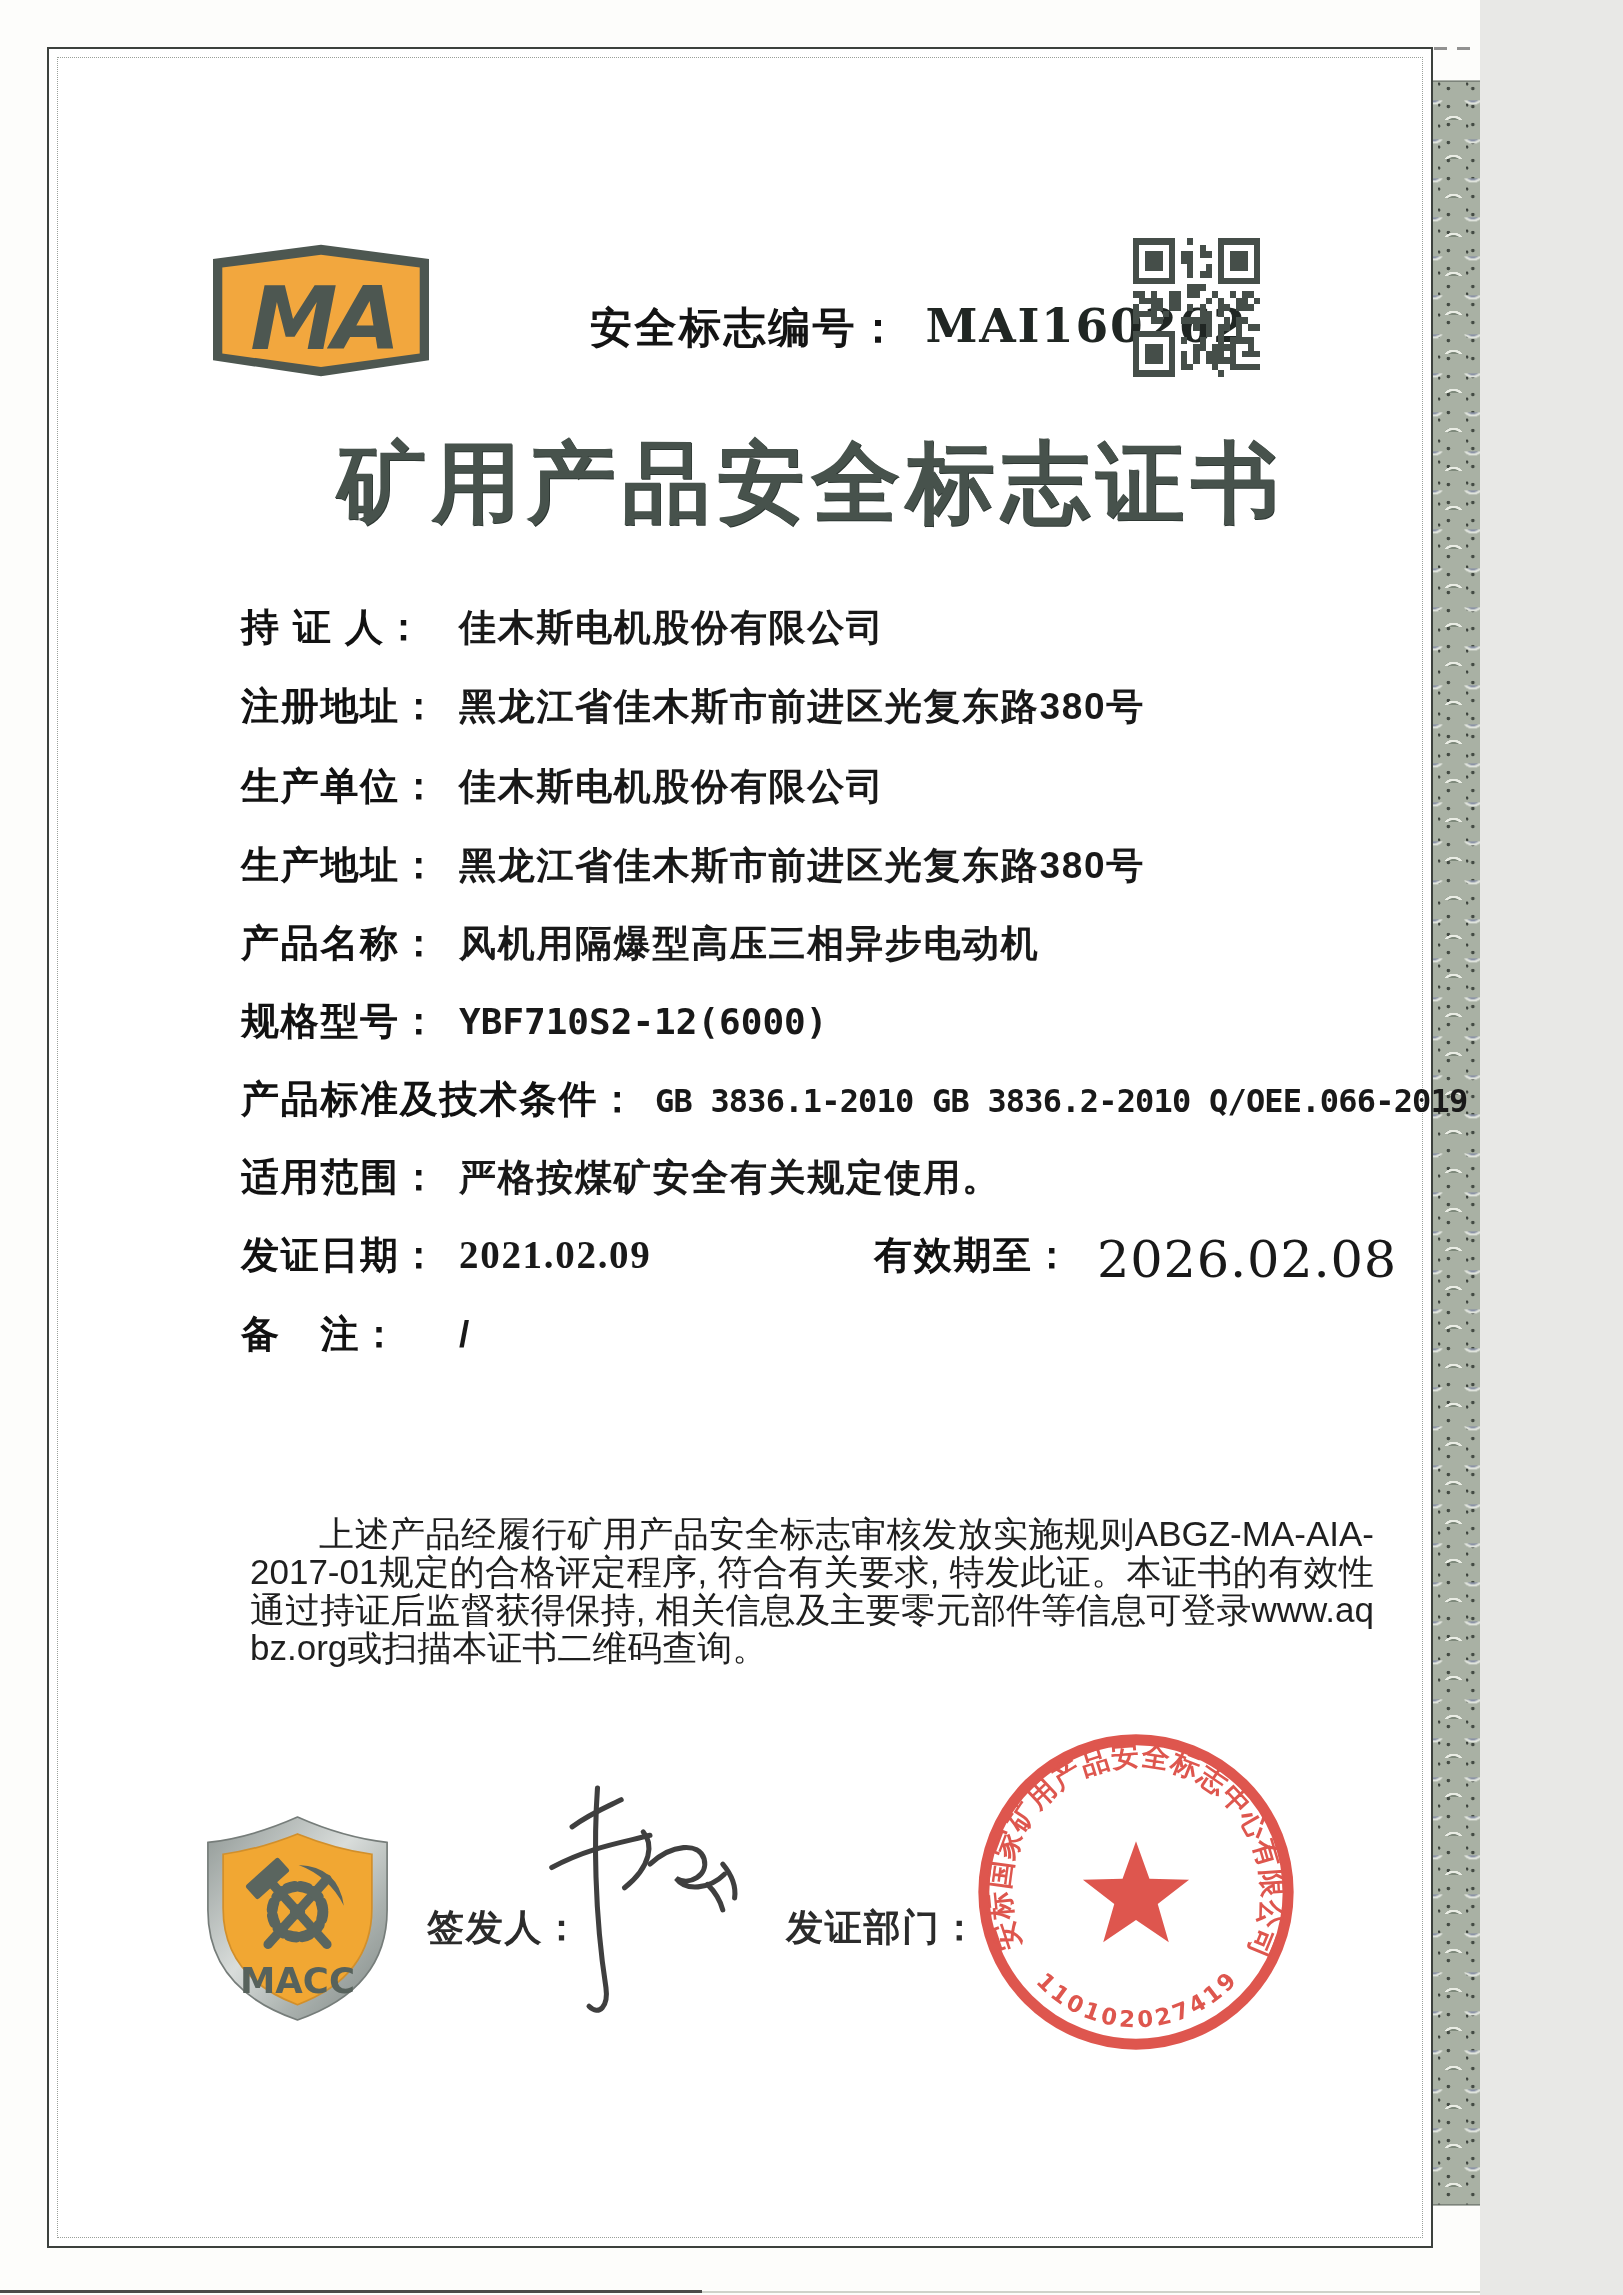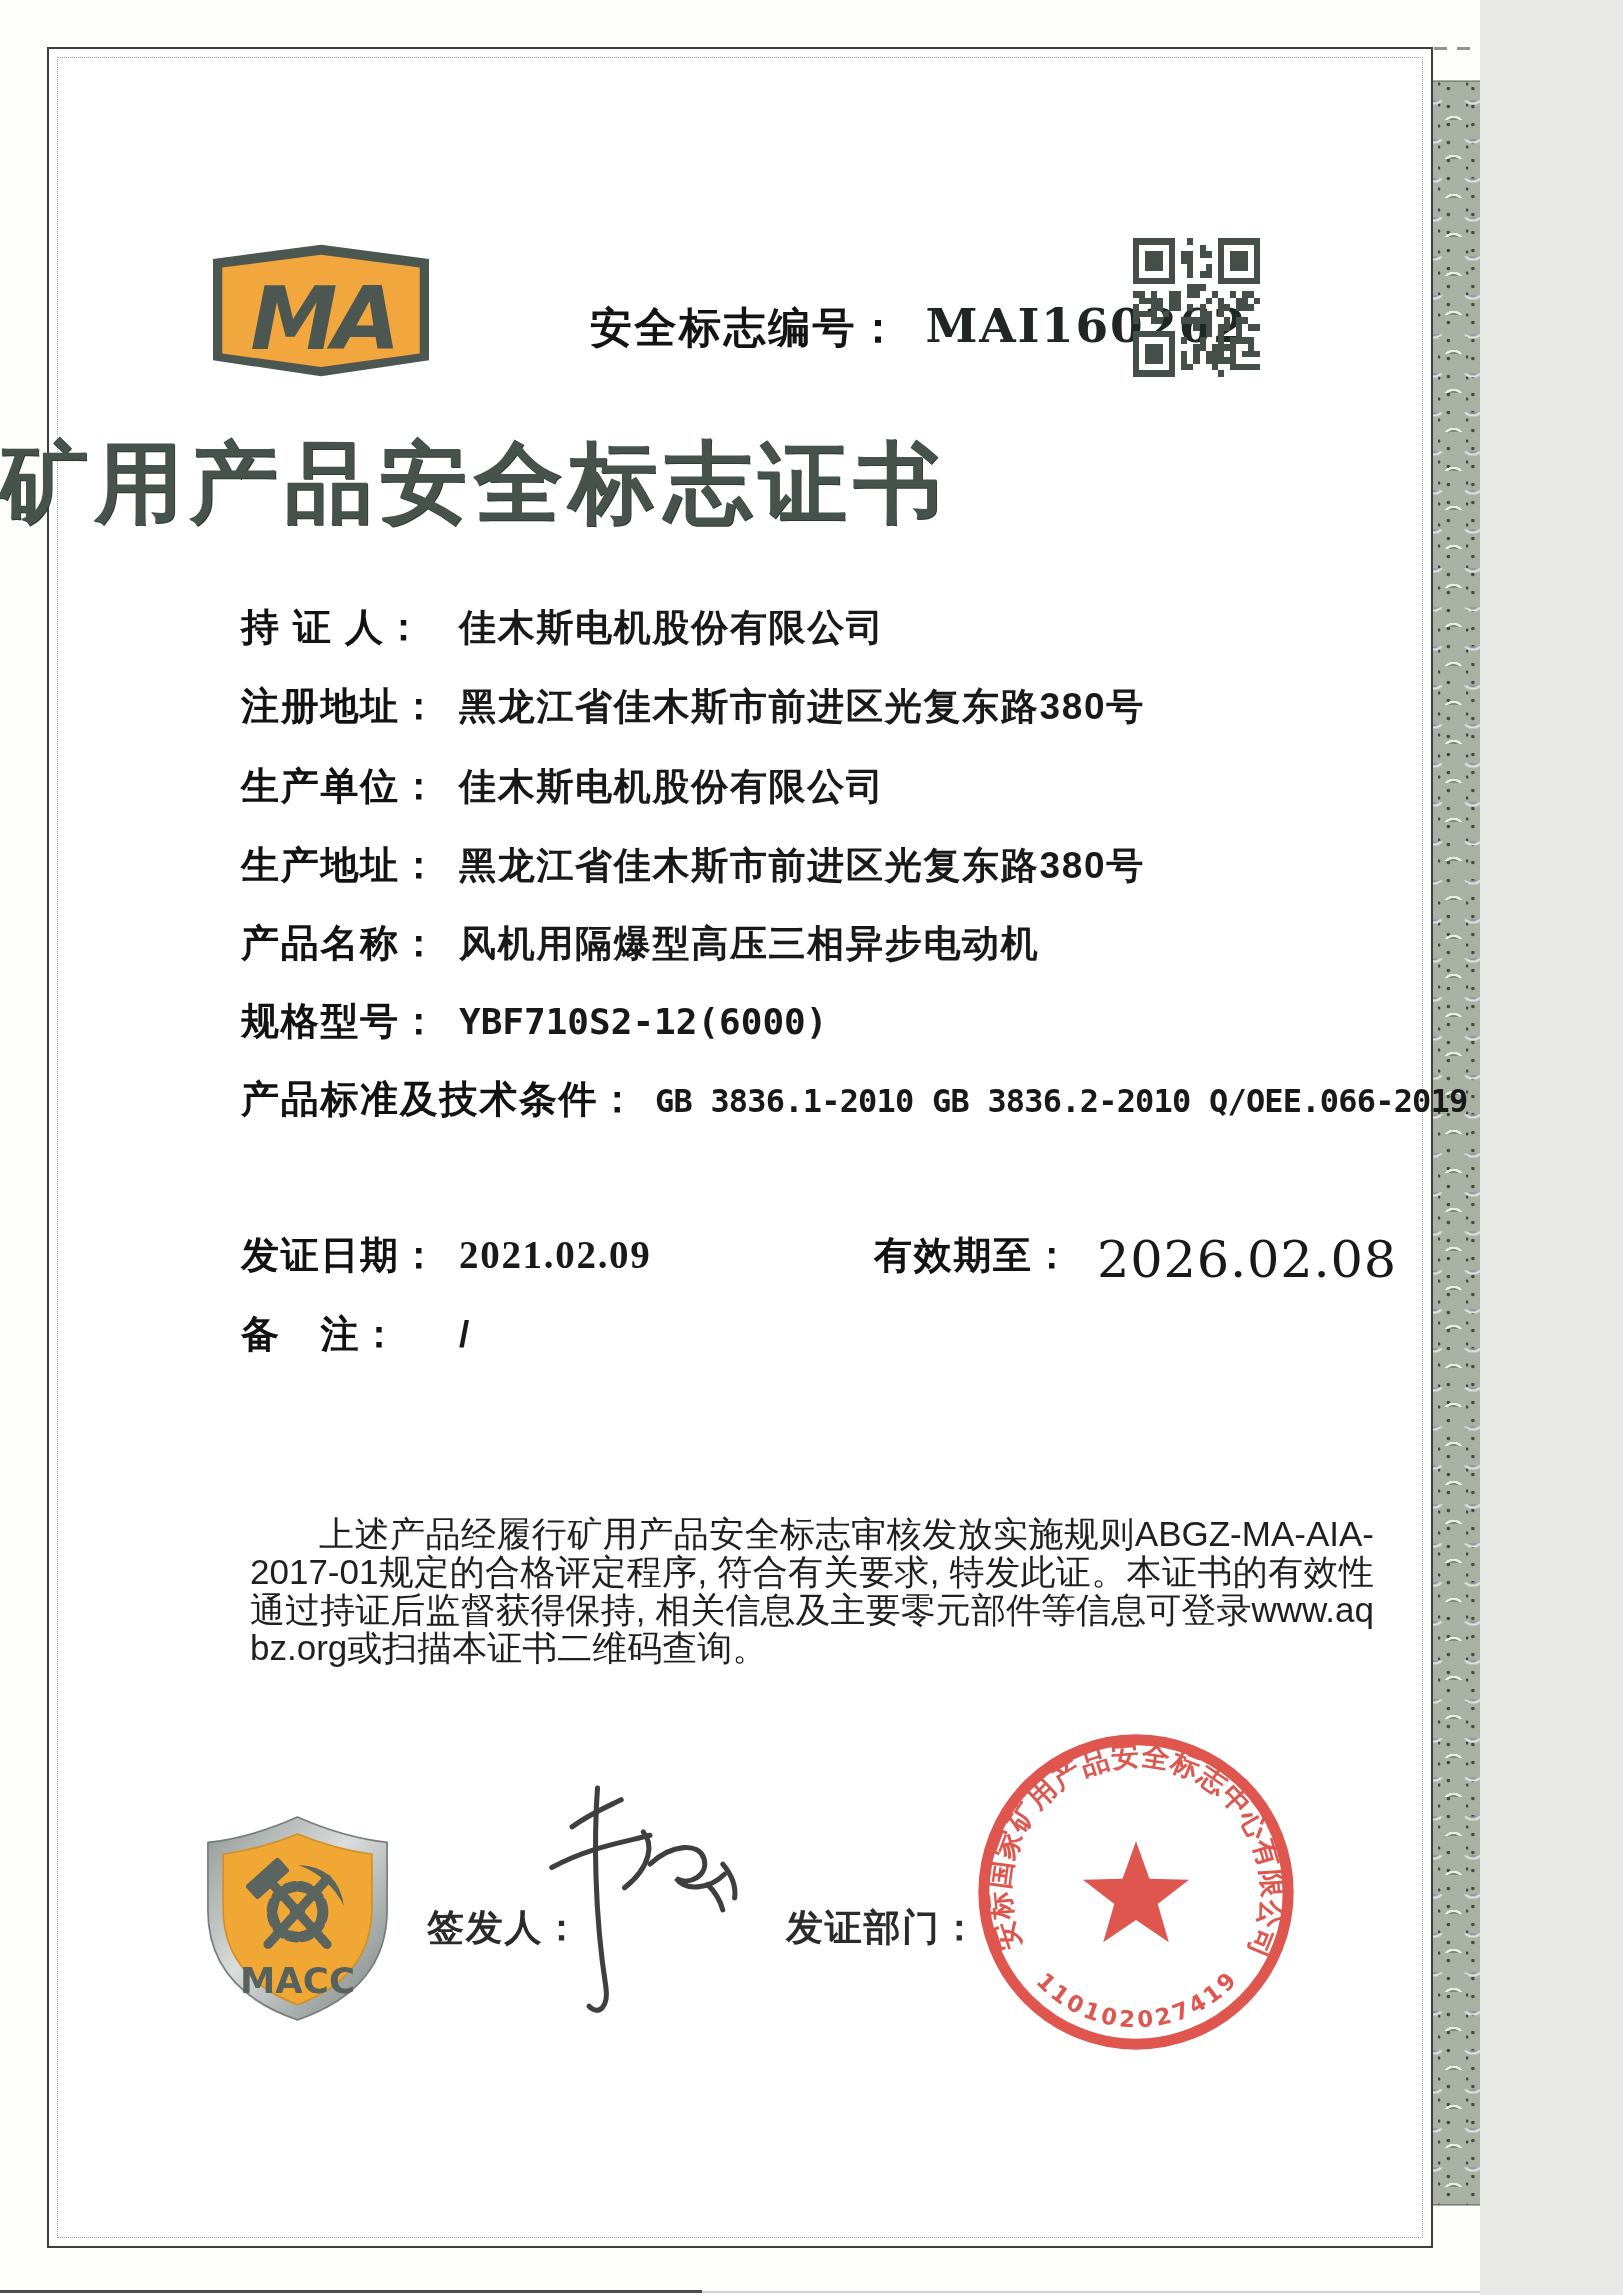--- a/index.html
+++ b/index.html
@@ -33,21 +33,21 @@
 
   .ma-badge{position:absolute;left:211px;top:243px;width:220px;height:135px;}
 
   .mark-no{position:absolute;left:590px;top:298px;display:flex;align-items:baseline;gap:24px;}
   .mark-no .lbl{font-size:42px;font-weight:700;letter-spacing:2.5px;color:#141414;}
   .mark-no .val{font-family:"DejaVu Serif","Liberation Serif",serif;font-size:47px;font-weight:600;
     letter-spacing:1.7px;color:#202623;}
 
   .qr{position:absolute;left:1133px;top:238px;width:127px;height:139px;}
 
-  .cert-title{position:absolute;left:0;top:424px;width:1623px;text-align:left;
+  .cert-title{position:absolute;left:0;top:424px;width:1623px;text-align:center;
     font-family:"DejaVu Serif","Liberation Serif",serif;
     font-size:88px;font-weight:800;letter-spacing:6.8px;color:#47524c;
     text-shadow:0.8px 0.8px 0 #2e3733;}
 
   .row{position:absolute;left:241px;width:1209px;white-space:nowrap;}
   .row .lbl{display:inline-block;width:218px;font-size:38px;font-weight:700;letter-spacing:1.7px;
     color:#121212;white-space:pre;vertical-align:baseline;}
   .row .val{font-size:37px;font-weight:600;letter-spacing:1.7px;color:#191919;}
   .row .val.model{font-family:"DejaVu Sans Mono","Liberation Mono",monospace;font-size:36px;
     font-weight:700;letter-spacing:0;}
@@ -241,20 +241,23 @@
     </div>
     <div class="row" style="top:918px">
       <span class="lbl">产品名称：</span><span class="val">风机用隔爆型高压三相异步电动机</span>
     </div>
     <div class="row" style="top:996px">
       <span class="lbl">规格型号：</span><span class="val model">YBF710S2-12(6000)</span>
     </div>
     <div class="row wide" style="top:1074px">
       <span class="lbl">产品标准及技术条件：</span><span class="val">GB 3836.1-2010  GB 3836.2-2010  Q/OEE.066-2019</span>
     </div>
+    <div class="row" style="top:1152px">
+      <span class="lbl">适用范围：</span><span class="val">严格按煤矿安全有关规定使用。</span>
+    </div>
     <div class="row" style="top:1230px">
       <span class="lbl">发证日期：</span><span class="val serif">2021.02.09</span>
       <span class="lbl2">有效期至：</span>
       <span class="val2">2026.02.08</span>
     </div>
     <div class="row" style="top:1309px">
       <span class="lbl">备　注：</span><span class="val">/</span>
     </div>
 
     <div class="statement">上述产品经履行矿用产品安全标志审核发放实施规则ABGZ-MA-AIA-2017-01规定的合格评定程序, 符合有关要求, 特发此证。本证书的有效性通过持证后监督获得保持, 相关信息及主要零元部件等信息可登录www.aqbz.org或扫描本证书二维码查询。</div>

